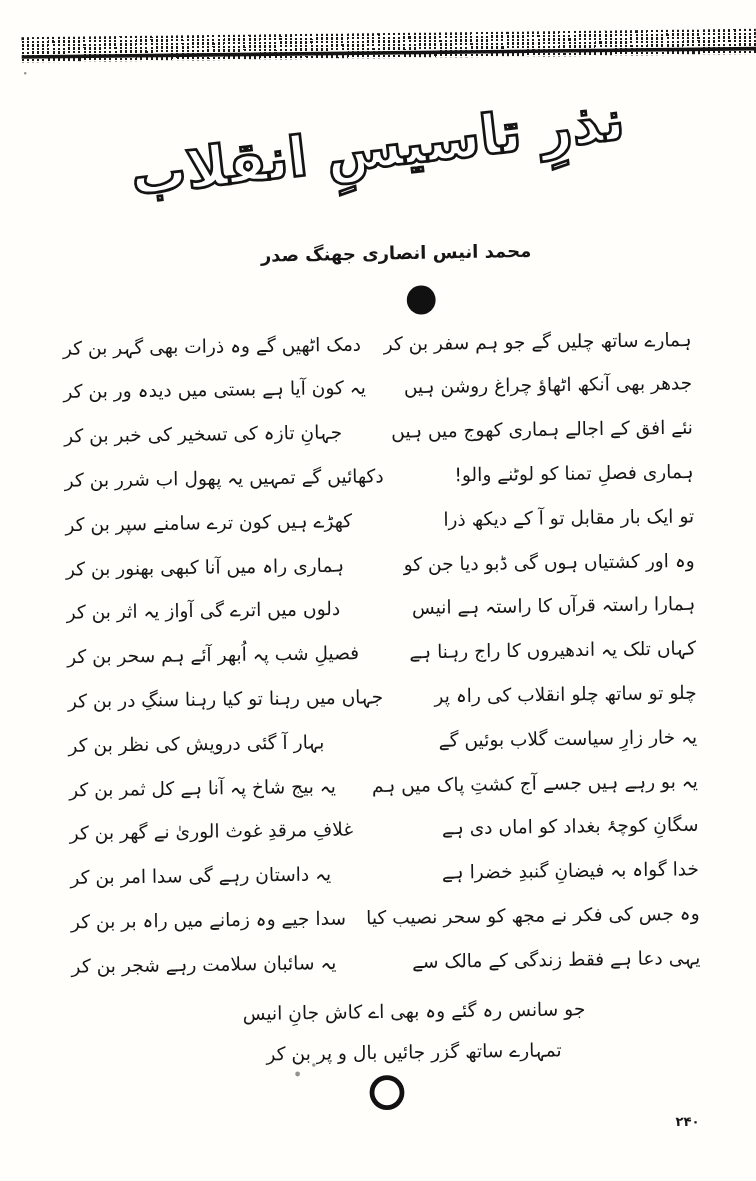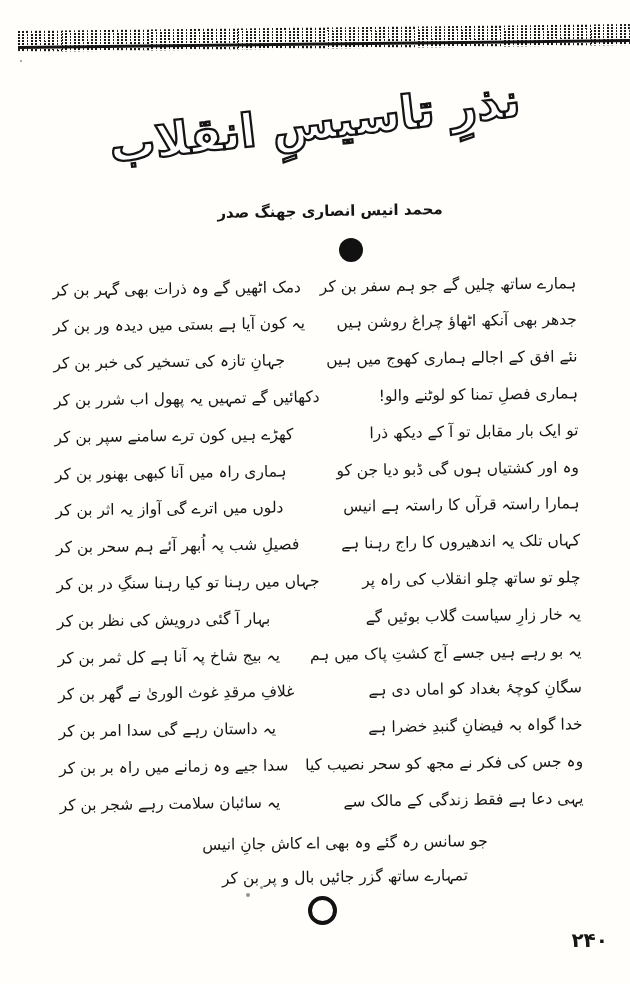--- a/index.html
+++ b/index.html
@@ -59,22 +59,22 @@
   }
   .closing-1 { top:834px; }
   .closing-2 { top:868px; }
 
   .end-circle {
     position:absolute; top:896px; left:308px; width:21px; height:21px;
     border:4px solid #121212; border-radius:50%; background:transparent;
   }
 
   .page-number {
-    position:absolute; top:928px; left:538px; width:70px; text-align:right;
-    direction:rtl; font-size:20px; font-weight:bold;
+    position:absolute; top:928px; left:538px; width:70px; text-align:center;
+    direction:rtl; font-size:11px; font-weight:bold;
   }
 
   
   .speckle { position:absolute; background:#3a3a3a; border-radius:50%; opacity:.55; }
   .sp1 { top:893px; left:246px; width:4px; height:4px; }
   .sp2 { top:886px; left:260px; width:3px; height:3px; }
   .sp3 { top:60px;  left:20px;  width:2px; height:2px; }
 </style>
 </head>
 <body>

